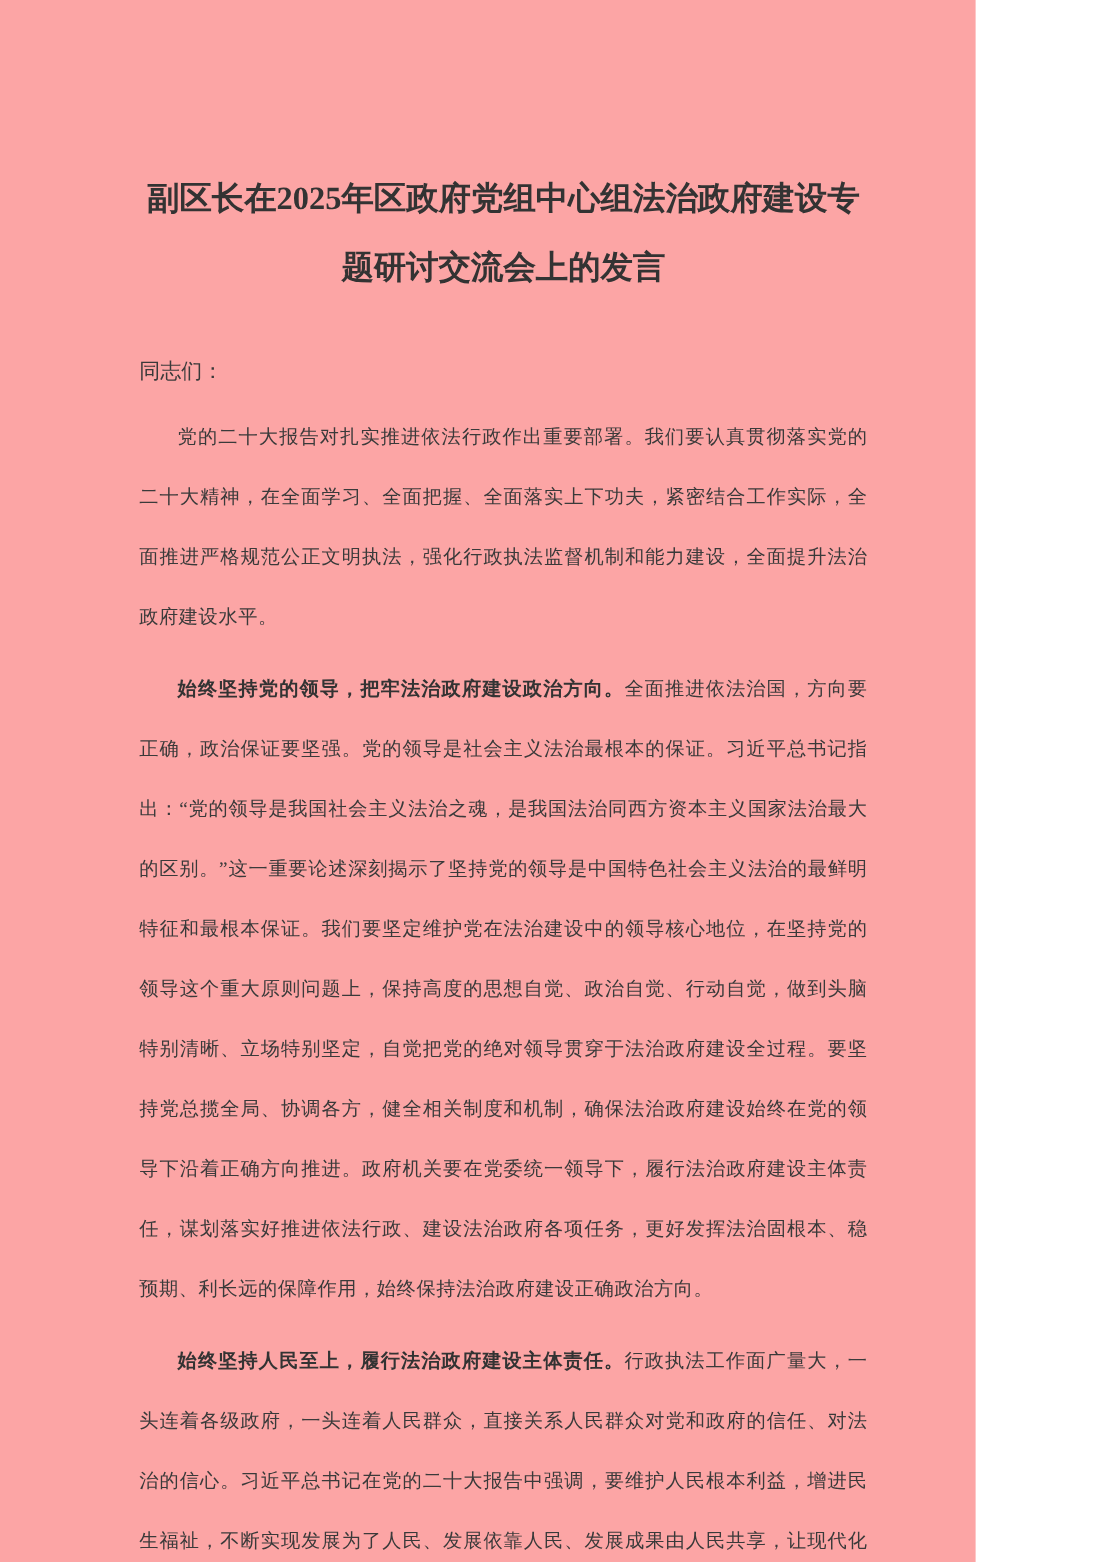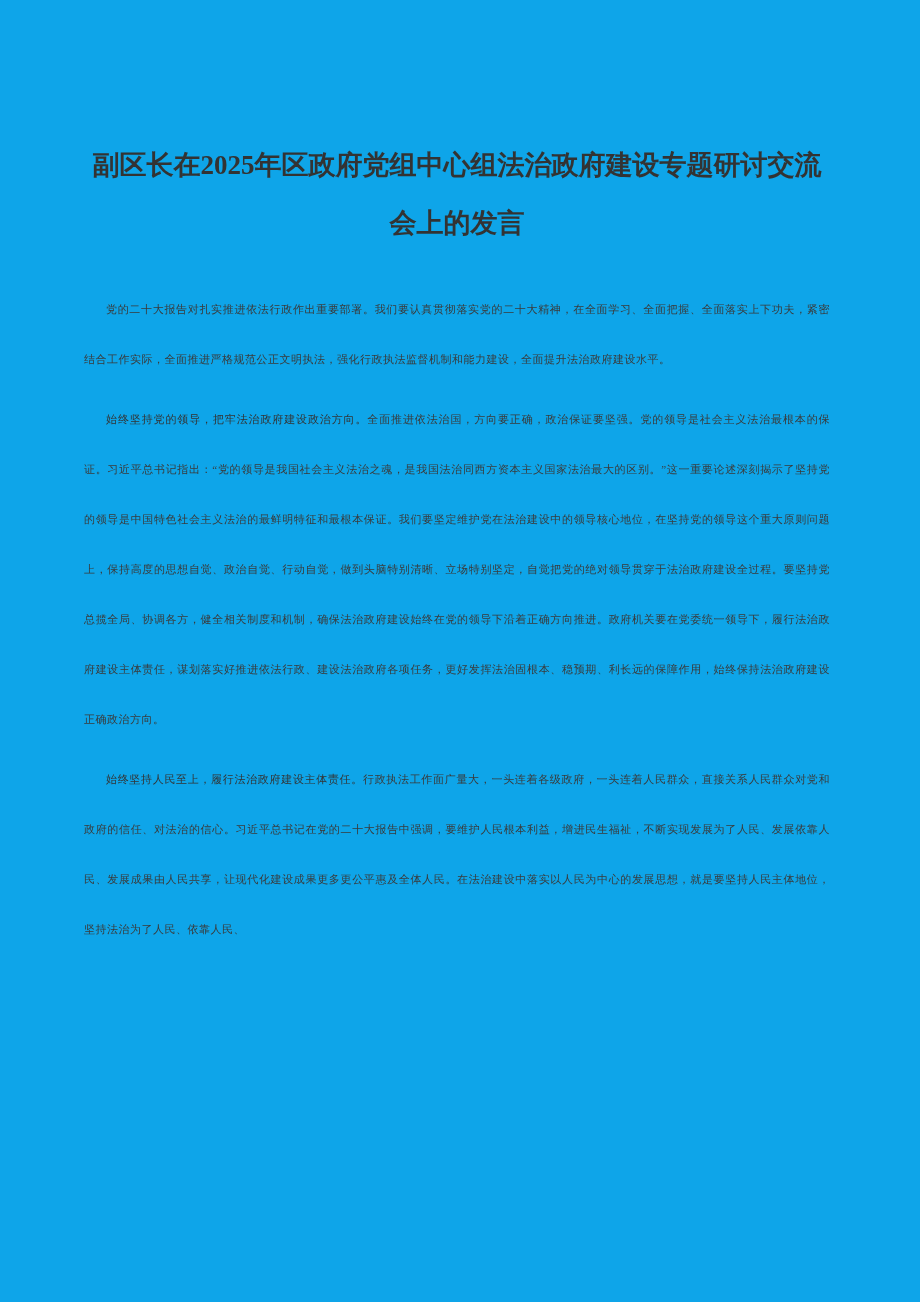--- a/index.html
+++ b/index.html
@@ -3,58 +3,59 @@
 <meta charset="utf-8">
 <style>
   * { margin: 0; padding: 0; box-sizing: border-box; }
   html, body {
     width: 920px;
     height: 1302px;
     background: #ffffff;
     overflow: hidden;
   }
   .page {
-    width: 920px;
+    width: 813px;
     height: 1302px;
-    padding: 136px 90px 0 84px;
+    padding: 136px 90px 0 116px;
     font-family: "Liberation Serif", "DejaVu Serif", serif;
     color: #3a3a3a;
-    background: #0ea5e9;
+    background: #fca5a5;
   }
   .doc-title {
     font-size: 27px;
     font-weight: 700;
     text-align: center;
     line-height: 58px;
     color: #333333;
     margin-bottom: 32px;
   }
   .salutation {
     font-size: 17.5px;
     line-height: 50px;
     color: #3a3a3a;
   }
   .body-text .para {
-    font-size: 11px;
+    font-size: 16px;
     line-height: 50px;
     text-align: justify;
     text-indent: 2em;
     margin-top: 6px;
     margin-bottom: 10px;
     color: #3a3a3a;
     letter-spacing: 0.5px;
   }
   .body-text .para strong {
-    font-weight: 400;
+    font-weight: 700;
     color: #333333;
   }
 </style>
 </head>
 <body>
 
 <div class="page">
   <h1 class="doc-title">副区长在2025年区政府党组中心组法治政府建设专题研讨交流会上的发言</h1>
+  <p class="salutation">同志们：</p>
   <div class="body-text">
       <p class="para">党的二十大报告对扎实推进依法行政作出重要部署。我们要认真贯彻落实党的二十大精神，在全面学习、全面把握、全面落实上下功夫，紧密结合工作实际，全面推进严格规范公正文明执法，强化行政执法监督机制和能力建设，全面提升法治政府建设水平。</p>
       <p class="para"><strong>始终坚持党的领导，把牢法治政府建设政治方向。</strong>全面推进依法治国，方向要正确，政治保证要坚强。党的领导是社会主义法治最根本的保证。习近平总书记指出：“党的领导是我国社会主义法治之魂，是我国法治同西方资本主义国家法治最大的区别。”这一重要论述深刻揭示了坚持党的领导是中国特色社会主义法治的最鲜明特征和最根本保证。我们要坚定维护党在法治建设中的领导核心地位，在坚持党的领导这个重大原则问题上，保持高度的思想自觉、政治自觉、行动自觉，做到头脑特别清晰、立场特别坚定，自觉把党的绝对领导贯穿于法治政府建设全过程。要坚持党总揽全局、协调各方，健全相关制度和机制，确保法治政府建设始终在党的领导下沿着正确方向推进。政府机关要在党委统一领导下，履行法治政府建设主体责任，谋划落实好推进依法行政、建设法治政府各项任务，更好发挥法治固根本、稳预期、利长远的保障作用，始终保持法治政府建设正确政治方向。</p>
       <p class="para"><strong>始终坚持人民至上，履行法治政府建设主体责任。</strong>行政执法工作面广量大，一头连着各级政府，一头连着人民群众，直接关系人民群众对党和政府的信任、对法治的信心。习近平总书记在党的二十大报告中强调，要维护人民根本利益，增进民生福祉，不断实现发展为了人民、发展依靠人民、发展成果由人民共享，让现代化建设成果更多更公平惠及全体人民。在法治建设中落实以人民为中心的发展思想，就是要坚持人民主体地位，坚持法治为了人民、依靠人民、</p>
     </div>
 </div>
 
 </body></html>

